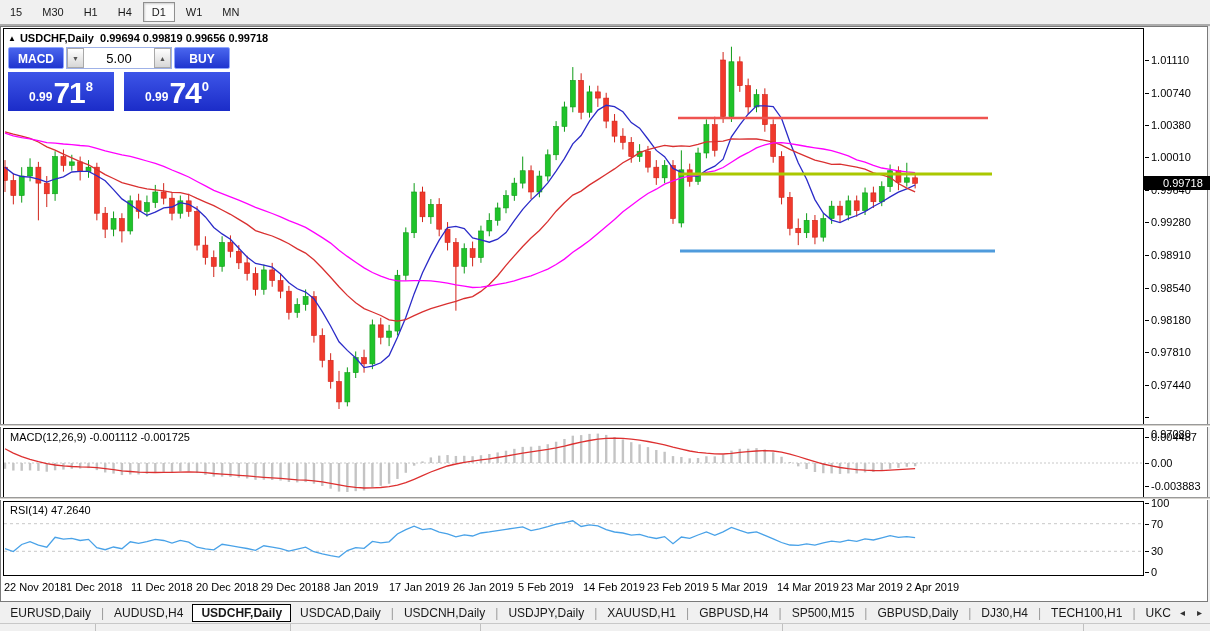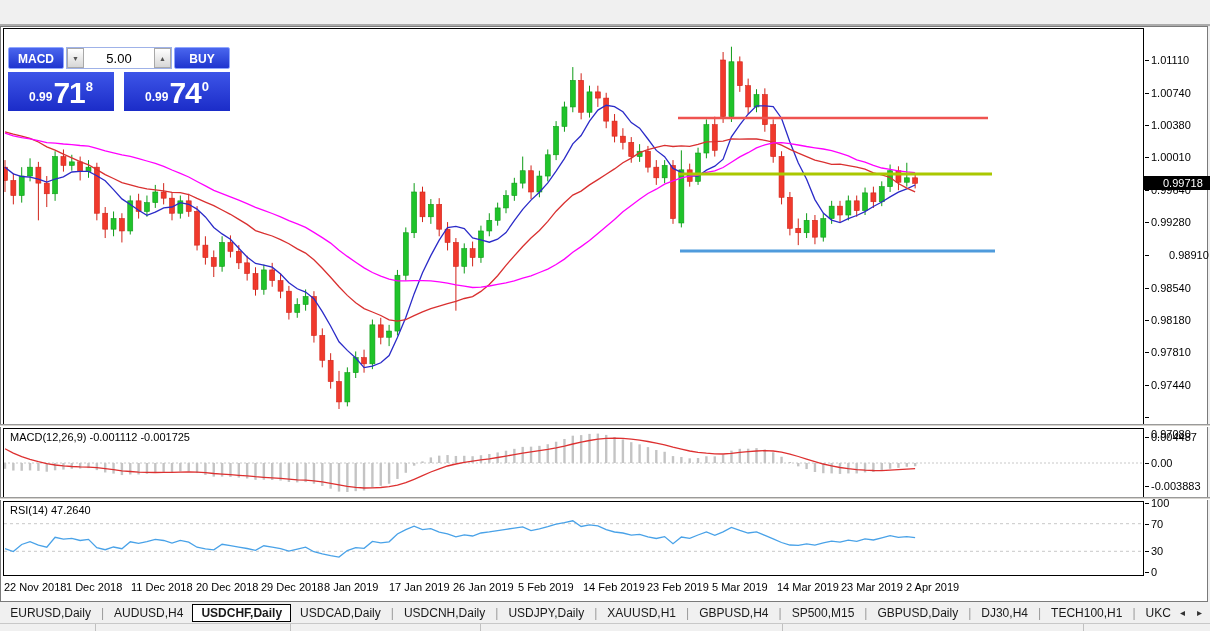--- a/index.html
+++ b/index.html
@@ -57,20 +57,29 @@
   .tab-arrows span{cursor:pointer;}
   
   .status-bar{position:absolute;left:0;top:623px;width:1210px;height:8px;background:#F0F0F0;border-top:1px solid #c8c8c8;}
   .sb-div{position:absolute;top:0;width:1px;height:8px;background:#c0c0c0;}
 </style>
 </head>
 <body>
 
 <div class="screen">
 
+  <div class="tf-bar">
+      <div class="tf-btn">15</div>
+      <div class="tf-btn">M30</div>
+      <div class="tf-btn">H1</div>
+      <div class="tf-btn">H4</div>
+      <div class="tf-btn active">D1</div>
+      <div class="tf-btn">W1</div>
+      <div class="tf-btn">MN</div>
+    </div>
   <div class="tf-divider"></div>
 
   <div class="chart-win"></div>
 
   <div class="plot plot-main">
     <svg id="svg-main" width="1139" height="395" viewBox="0 0 1139 395">
         <g>
           <g>
             <line x1="1" y1="131.09540000000078" x2="1" y2="162.9842000000012" stroke="#d1241a" stroke-width="1"></line>
             <rect x="-1.5" y="138.18180000000098" width="5" height="13.286999999999523" fill="#f0392c" stroke="#d1241a" stroke-width="0.6"></rect>
@@ -641,20 +650,21 @@
   </div>
   <div class="splitter" style="top:497px"></div>
   <div class="plot plot-rsi">
     <svg id="svg-rsi" width="1139" height="73" viewBox="0 0 1139 73">
         <line x1="0" y1="21.700000000000045" x2="1139" y2="21.700000000000045" stroke="#c8c8c8" stroke-width="1" stroke-dasharray="3,3"></line>
         <line x1="0" y1="49.299999999999955" x2="1139" y2="49.299999999999955" stroke="#c8c8c8" stroke-width="1" stroke-dasharray="3,3"></line>
         <path d="M1.0 46.7 L9.3 49.6 L17.7 42.5 L26.0 39.7 L34.4 43.2 L42.8 45.2 L51.1 35.3 L59.4 37.2 L67.8 36.4 L76.1 38.5 L84.5 37.4 L92.8 45.6 L101.2 47.7 L109.5 45.0 L117.9 46.7 L126.3 39.8 L134.6 41.4 L142.9 39.6 L151.3 37.4 L159.7 38.5 L168.0 41.1 L176.3 38.4 L184.7 40.2 L193.0 45.2 L201.4 46.8 L209.8 47.8 L218.1 42.3 L226.4 43.6 L234.8 45.1 L243.1 46.5 L251.5 48.4 L259.8 43.8 L268.2 45.2 L276.6 46.6 L284.9 49.1 L293.3 47.1 L301.6 45.1 L309.9 49.7 L318.3 51.9 L326.6 53.6 L335.0 55.1 L343.3 48.6 L351.7 45.7 L360.1 46.3 L368.4 39.4 L376.8 40.9 L385.1 39.8 L393.4 32.0 L401.8 27.6 L410.1 24.2 L418.5 27.7 L426.8 26.6 L435.2 30.1 L443.5 31.8 L451.9 34.8 L460.3 32.8 L468.6 34.0 L476.9 31.0 L485.3 29.9 L493.6 28.6 L502.0 27.3 L510.3 26.1 L518.7 24.9 L527.0 28.6 L535.4 26.8 L543.8 24.7 L552.1 22.2 L560.4 20.7 L568.8 18.8 L577.1 24.5 L585.5 22.8 L593.9 23.9 L602.2 27.7 L610.5 30.0 L618.9 31.0 L627.3 33.1 L635.6 32.4 L643.9 34.9 L652.3 36.5 L660.6 34.6 L669.0 41.7 L677.4 35.0 L685.7 36.4 L694.0 33.0 L702.4 30.0 L710.8 33.3 L719.1 29.9 L727.4 25.4 L735.8 28.4 L744.1 31.0 L752.5 29.9 L760.9 33.4 L769.2 36.8 L777.5 40.5 L785.9 43.0 L794.3 43.4 L802.6 41.8 L810.9 43.2 L819.3 40.8 L827.6 39.2 L836.0 40.1 L844.3 38.2 L852.7 39.3 L861.0 36.9 L869.4 38.0 L877.8 35.9 L886.1 33.7 L894.4 35.4 L902.8 34.7 L911.1 35.6 " fill="none" stroke="#49a2e8" stroke-width="1.3"></path>
       </svg>
   </div>
 
+  <div class="chart-title"><span class="tri">▲</span><span>USDCHF,Daily</span>&nbsp;&nbsp;<span>0.99694 0.99819 0.99656 0.99718</span></div>
 
   <div class="trade-panel">
     <div class="tp-btn tp-sell">MACD</div>
     <div class="tp-vol">
       <div class="tp-spin">▼</div>
       <input value="5.00" style="">
       <div class="tp-spin">▲</div>
     </div>
     <div class="tp-btn tp-buy">BUY</div>
     <div class="tp-price tp-price-sell">
@@ -737,21 +747,21 @@
     <div class="plabel" style="top: 86.7746px;">1.00740</div>
     <div class="ptick" style="top: 124.663px;"></div>
     <div class="plabel" style="top: 118.663px;">1.00380</div>
     <div class="ptick" style="top: 157.438px;"></div>
     <div class="plabel" style="top: 151.438px;">1.00010</div>
     <div class="ptick" style="top: 190.213px;"></div>
     <div class="plabel" style="top: 184.213px;">0.99640</div>
     <div class="ptick" style="top: 222.101px;"></div>
     <div class="plabel" style="top: 216.101px;">0.99280</div>
     <div class="ptick" style="top: 254.876px;"></div>
-    <div class="plabel" style="top: 248.876px; margin-left: 18px;">0.98910</div>
+    <div class="plabel" style="top: 248.876px;">0.98910</div>
     <div class="ptick" style="top: 287.651px;"></div>
     <div class="plabel" style="top: 281.651px;">0.98540</div>
     <div class="ptick" style="top: 319.539px;"></div>
     <div class="plabel" style="top: 313.539px;">0.98180</div>
     <div class="ptick" style="top: 352.314px;"></div>
     <div class="plabel" style="top: 346.314px;">0.97810</div>
     <div class="ptick" style="top: 385.089px;"></div>
     <div class="plabel" style="top: 379.089px;">0.97440</div>
     <div class="ptick" style="top: 416.977px;"></div>
     <div class="plabel" style="top: 428px; text-align: center;">0.97080</div>

